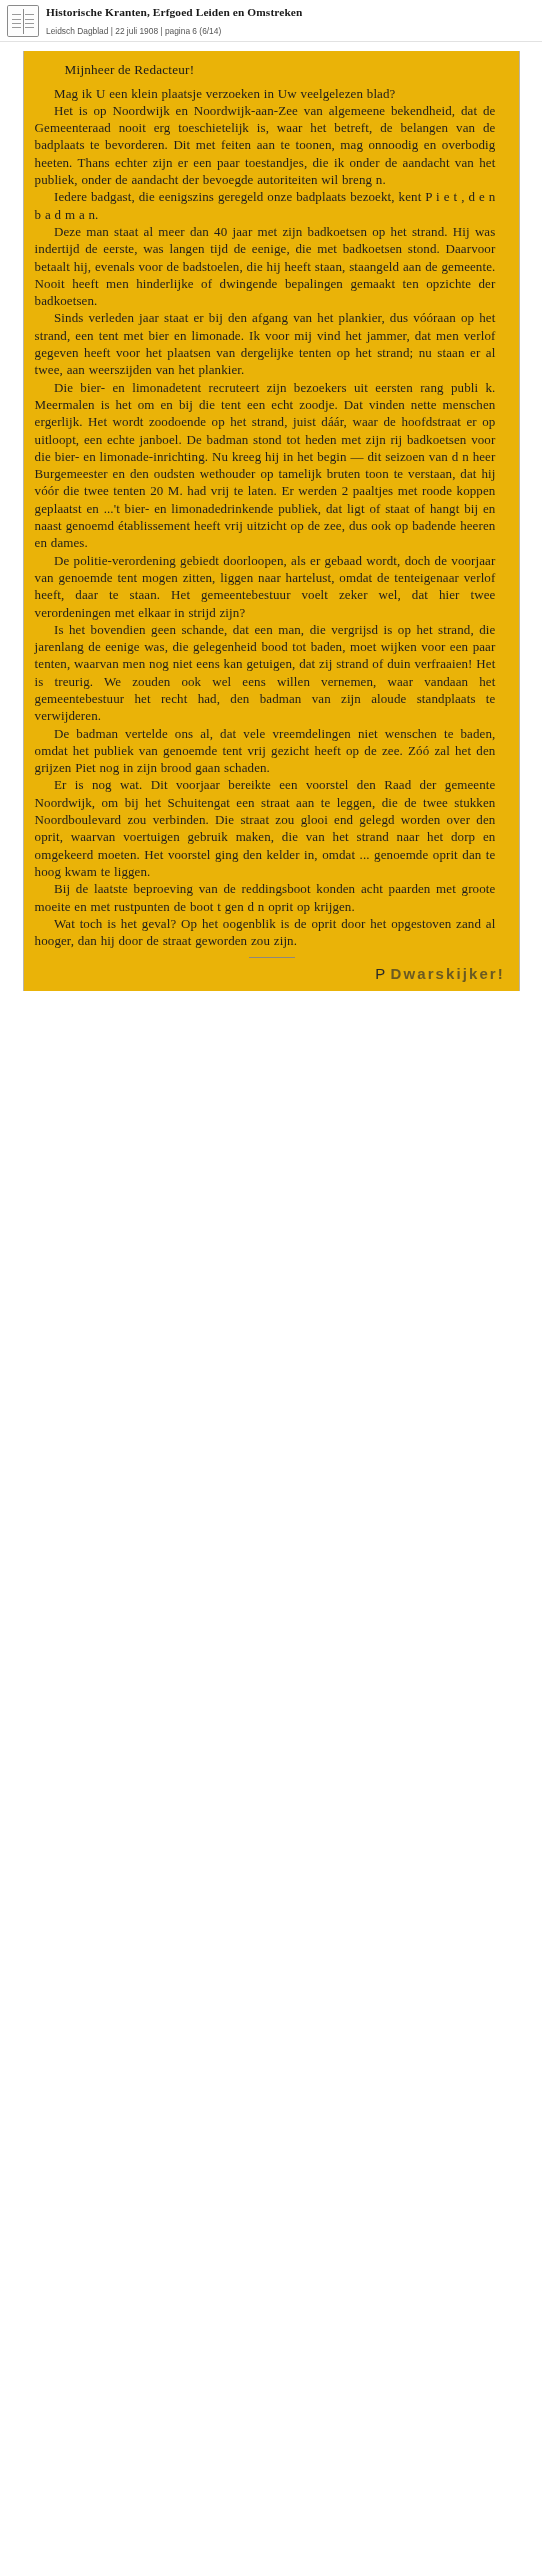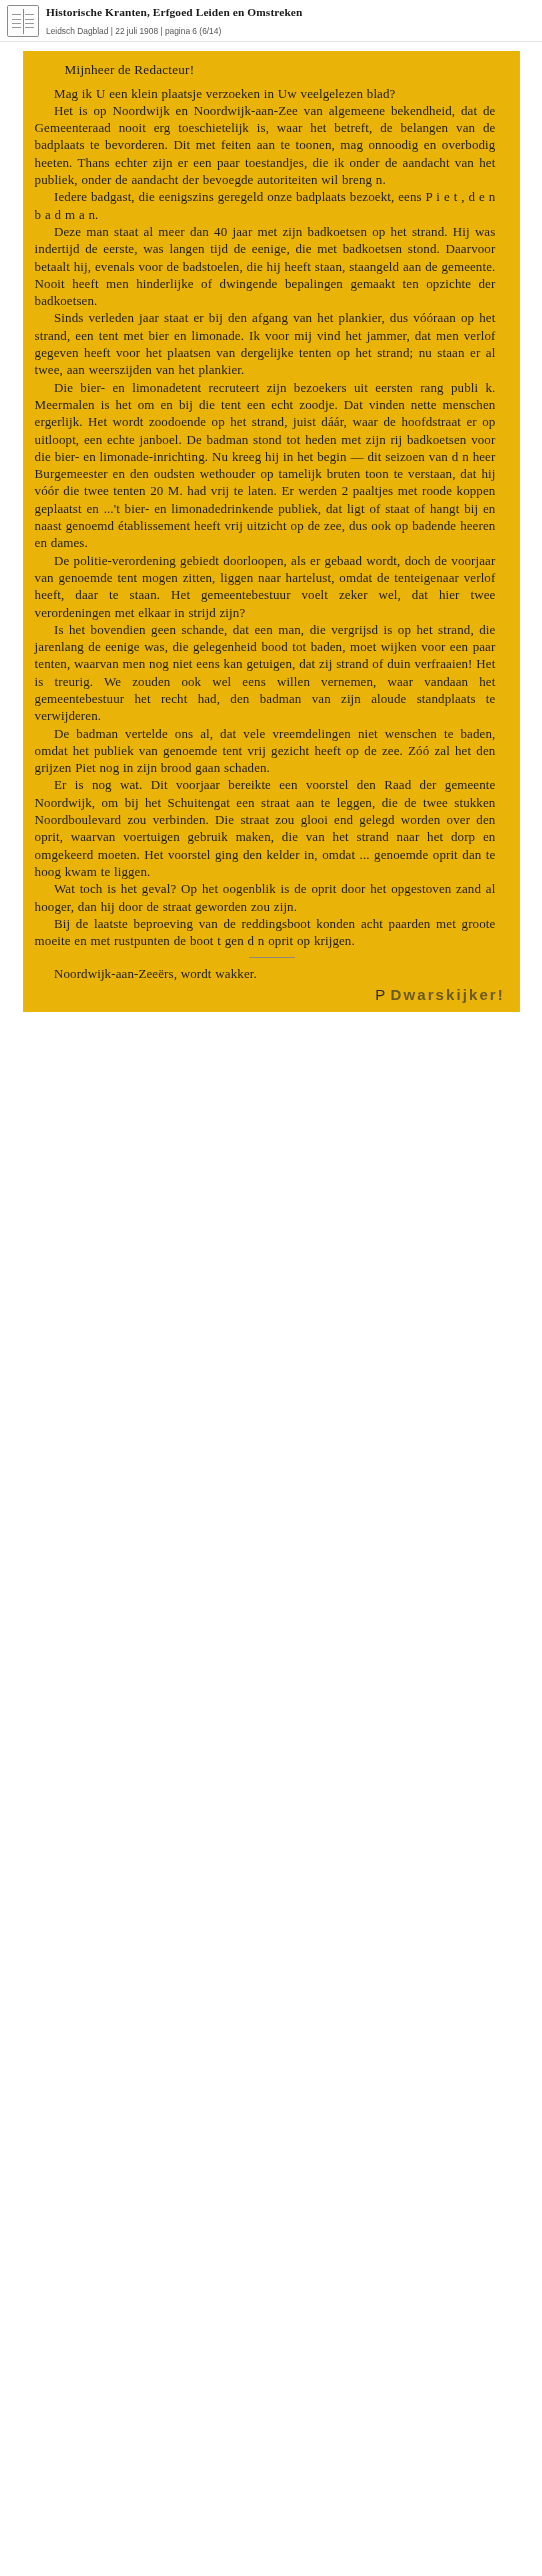--- a/index.html
+++ b/index.html
@@ -150,34 +150,33 @@
     </div>
   </div>
 
   <div class="scan">
     <div class="column">
 
       <div class="art-title">Mijnheer de Redacteur!</div>
 
       <p class="body">Mag ik U een klein plaatsje verzoeken in Uw veelgelezen blad?</p>
       <p class="body">Het is op Noordwijk en Noordwijk-aan-Zee van algemeene bekendheid, dat de Gemeenteraad nooit erg toeschietelijk is, waar het betreft, de belangen van de badplaats te bevorderen. Dit met feiten aan te toonen, mag onnoodig en overbodig heeten. Thans echter zijn er een paar toestandjes, die ik onder de aandacht van het publiek, onder de aandacht der bevoegde autoriteiten wil breng n.</p>
-      <p class="body">Iedere badgast, die eenigszins geregeld onze badplaats bezoekt, eens P i e t , d e n b a d m a n.</p>
+      <p class="body">Iedere badgast, die eenigszins geregeld onze badplaats bezoekt, kent P i e t , d e n b a d m a n.</p>
       <p class="body">Deze man staat al meer dan 40 jaar met zijn badkoetsen op het strand. Hij was indertijd de eerste, was langen tijd de eenige, die met badkoetsen stond. Daarvoor betaalt hij, evenals voor de badstoelen, die hij heeft staan, staangeld aan de gemeente. Nooit heeft men hinderlijke of dwingende bepalingen gemaakt ten opzichte der badkoetsen.</p>
       <p class="body">Sinds verleden jaar staat er bij den afgang van het plankier, dus vóóraan op het strand, een tent met bier en limonade. Ik voor mij vind het jammer, dat men verlof gegeven heeft voor het plaatsen van dergelijke tenten op het strand; nu staan er al twee, aan weerszijden van het plankier.</p>
       <p class="body">Die bier- en limonadetent recruteert zijn bezoekers uit eersten rang publi k. Meermalen is het om en bij die tent een echt zoodje. Dat vinden nette menschen ergerlijk. Het wordt zoodoende op het strand, juist dáár, waar de hoofdstraat er op uitloopt, een echte janboel. De badman stond tot heden met zijn rij badkoetsen voor die bier- en limonade-inrichting. Nu kreeg hij in het begin — dit seizoen van d n heer Burgemeester en den oudsten wethouder op tamelijk bruten toon te verstaan, dat hij vóór die twee tenten 20 M. had vrij te laten. Er werden 2 paaltjes met roode koppen geplaatst en ...'t bier- en limonadedrinkende publiek, dat ligt of staat of hangt bij en naast genoemd établissement heeft vrij uitzicht op de zee, dus ook op badende heeren en dames.</p>
       <p class="body">De politie-verordening gebiedt doorloopen, als er gebaad wordt, doch de voorjaar van genoemde tent mogen zitten, liggen naar hartelust, omdat de tenteigenaar verlof heeft, daar te staan. Het gemeentebestuur voelt zeker wel, dat hier twee verordeningen met elkaar in strijd zijn?</p>
       <p class="body">Is het bovendien geen schande, dat een man, die vergrijsd is op het strand, die jarenlang de eenige was, die gelegenheid bood tot baden, moet wijken voor een paar tenten, waarvan men nog niet eens kan getuigen, dat zij strand of duin verfraaien! Het is treurig. We zouden ook wel eens willen vernemen, waar vandaan het gemeentebestuur het recht had, den badman van zijn aloude standplaats te verwijderen.</p>
       <p class="body">De badman vertelde ons al, dat vele vreemdelingen niet wenschen te baden, omdat het publiek van genoemde tent vrij gezicht heeft op de zee. Zóó zal het den grijzen Piet nog in zijn brood gaan schaden.</p>
       <p class="body">Er is nog wat. Dit voorjaar bereikte een voorstel den Raad der gemeente Noordwijk, om bij het Schuitengat een straat aan te leggen, die de twee stukken Noordboulevard zou verbinden. Die straat zou glooi end gelegd worden over den oprit, waarvan voertuigen gebruik maken, die van het strand naar het dorp en omgekeerd moeten. Het voorstel ging den kelder in, omdat ... genoemde oprit dan te hoog kwam te liggen.</p>
+      <p class="body">Bij de laatste beproeving van de reddingsboot konden acht paarden met groote moeite en met rustpunten de boot t gen d n oprit op krijgen.</p>
       <p class="body">Wat toch is het geval? Op het oogenblik is de oprit door het opgestoven zand al hooger, dan hij door de straat geworden zou zijn.</p>
-      <p class="body">Bij de laatste beproeving van de reddingsboot konden acht paarden met groote moeite en met rustpunten de boot t gen d n oprit op krijgen.</p>
 
       <hr class="rule">
 
-      <p class="body">Noordwijk-aan-Zeeërs, wordt wakker.</p>
 
       <div class="signature">
         <span class="sig-q">P</span><span class="spaced">Dwarskijker!</span>
       </div>
 
     </div>
   </div>
 
 </div>
 

